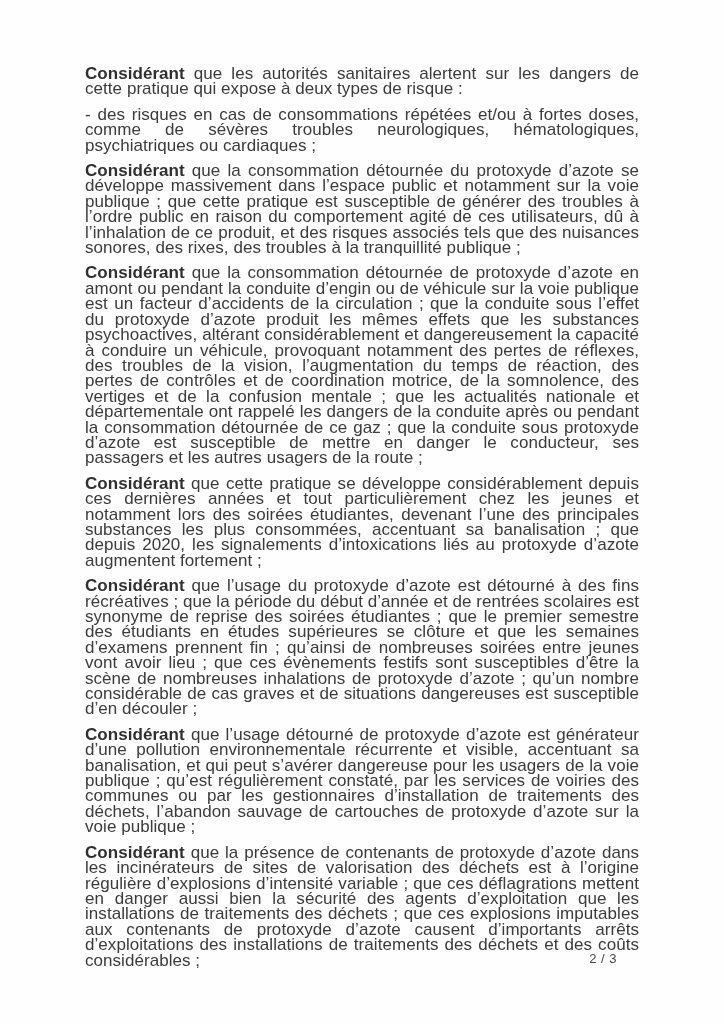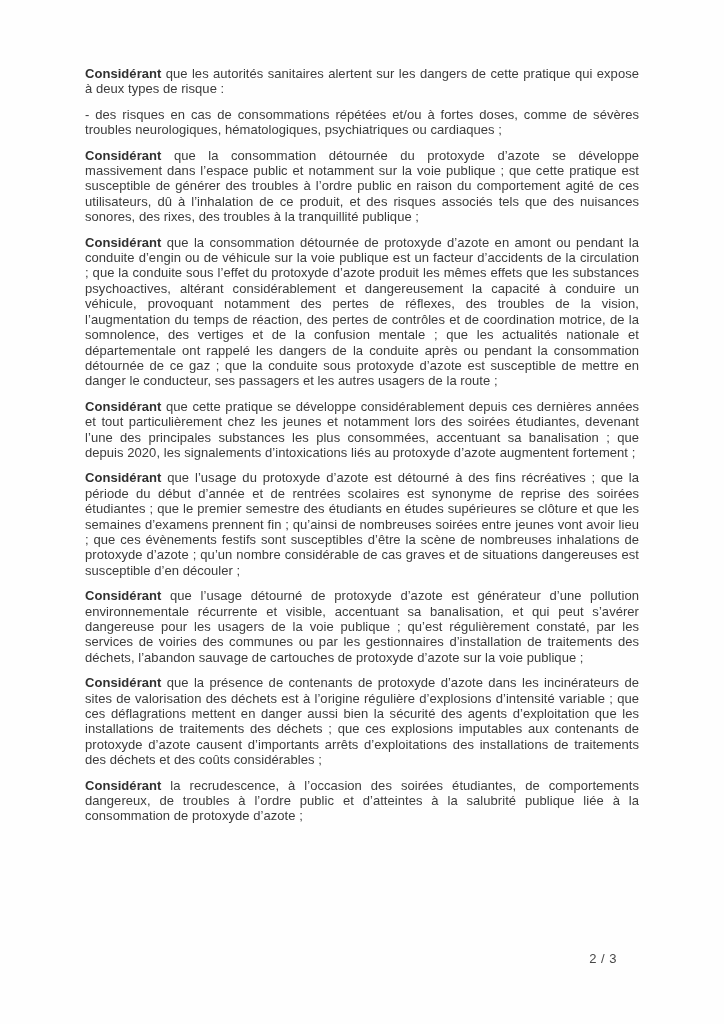--- a/index.html
+++ b/index.html
@@ -18,21 +18,21 @@
     overflow: hidden;
   }
   .content {
     position: absolute;
     left: 85px;
     top: 66px;
     width: 554px;
   }
   .para {
     margin: 0 0 10px 0;
-    font-size: 13px;
+    font-size: 17px;
     line-height: 15.4px;
     text-align: justify;
     letter-spacing: 0.05px;
   }
   .para strong {
     font-weight: bold;
     color: #303030;
   }
   .risk-list {
     margin: 0 0 10px 0;
@@ -68,18 +68,17 @@
 
     <p class="para"><strong>Considérant</strong><span> que cette pratique se développe considérablement depuis ces dernières années et tout particulièrement chez les jeunes et notamment lors des soirées étudiantes, devenant l’une des principales substances les plus consommées, accentuant sa banalisation ; que depuis 2020, les signalements d’intoxications liés au protoxyde d’azote augmentent fortement ;</span></p>
 
     <p class="para"><strong>Considérant</strong><span> que l’usage du protoxyde d’azote est détourné à des fins récréatives ; que la période du début d’année et de rentrées scolaires est synonyme de reprise des soirées étudiantes ; que le premier semestre des étudiants en études supérieures se clôture et que les semaines d’examens prennent fin ; qu’ainsi de nombreuses soirées entre jeunes vont avoir lieu ; que ces évènements festifs sont susceptibles d’être la scène de nombreuses inhalations de protoxyde d’azote ; qu’un nombre considérable de cas graves et de situations dangereuses est susceptible d’en découler ;</span></p>
 
 
     <p class="para"><strong>Considérant</strong><span> que l’usage détourné de protoxyde d’azote est générateur d’une pollution environnementale récurrente et visible, accentuant sa banalisation, et qui peut s’avérer dangereuse pour les usagers de la voie publique ; qu’est régulièrement constaté, par les services de voiries des communes ou par les gestionnaires d’installation de traitements des déchets, l’abandon sauvage de cartouches de protoxyde d’azote sur la voie publique ;</span></p>
 
     <p class="para"><strong>Considérant</strong><span> que la présence de contenants de protoxyde d’azote dans les incinérateurs de sites de valorisation des déchets est à l’origine régulière d’explosions d’intensité variable ; que ces déflagrations mettent en danger aussi bien la sécurité des agents d’exploitation que les installations de traitements des déchets ; que ces explosions imputables aux contenants de protoxyde d’azote causent d’importants arrêts d’exploitations des installations de traitements des déchets et des coûts considérables ;</span></p>
 
-    <p class="para"><strong>Considérant</strong><span> la recrudescence, à l’occasion des soirées étudiantes, de comportements dangereux, de troubles à l’ordre public et d’atteintes à la salubrité publique liée à la consommation de protoxyde d’azote ;</span></p>
 
   </div>
 
   <div class="page-number">2 / 3</div>
 </div>
 
 </body></html>

